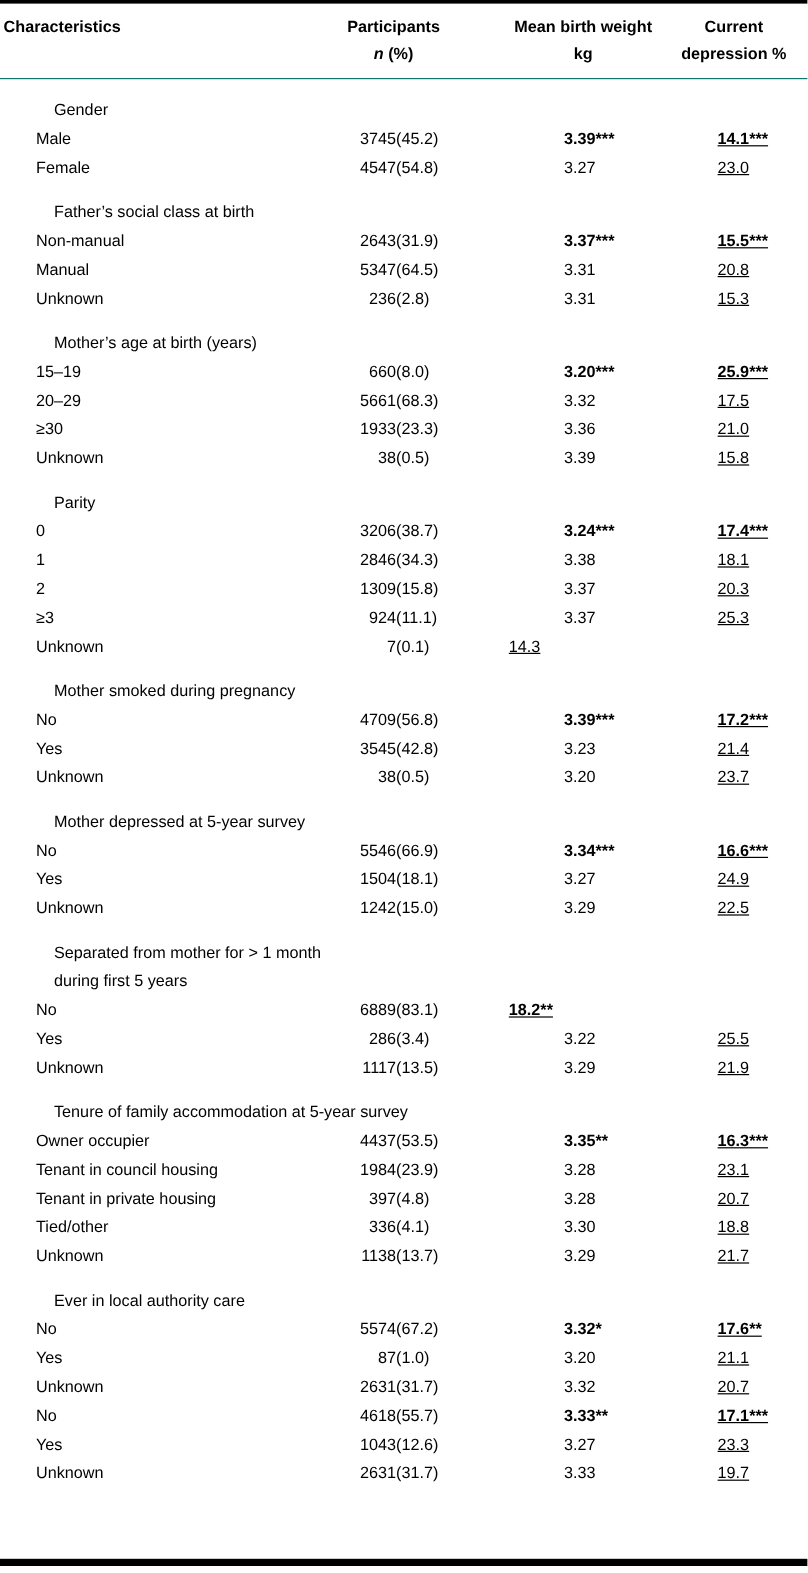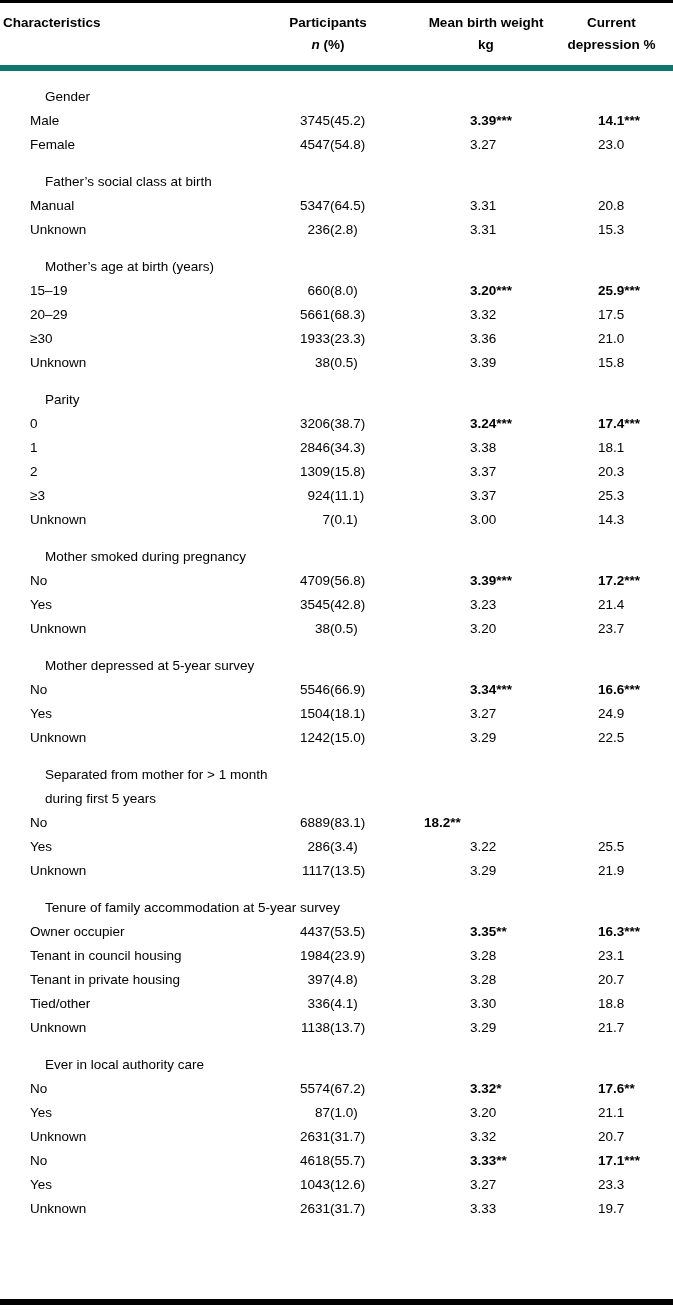--- a/index.html
+++ b/index.html
@@ -14,21 +14,21 @@
     border-bottom: 6px solid #000;
     padding-top: 9px;
     background: #fff;
   }
   
   .thead {
     display: grid;
     grid-template-columns: 280px 96px 174px 123px;
     line-height: 22px;
     padding-bottom: 9px;
-    border-bottom: 6px solid #0f766e;
+    border-bottom: 1px solid #0f766e;
     font-weight: bold;
   }
   .h-label { padding-left: 3px; }
   .h-part  { text-align: center; }
   .h-bw    { text-align: center; padding-left: 46px; }
   .h-dep   { text-align: center; }
   .it { font-style: italic; }
   
   .tbody { padding-top: 1px; padding-bottom: 10px; }
   .section-title {
@@ -40,21 +40,21 @@
   }
   .row {
     display: grid;
     grid-template-columns: 280px 50px 46px 174px 123px;
     line-height: 24px;
   }
   .label    { padding-left: 30px; }
   .cell-n   { text-align: right; }
   .cell-pct { text-align: left; }
   .cell-bw  { padding-left: 94px; }
-  .cell-dep { padding-left: 48px; }
+  .cell-dep { padding-left: 48px; text-decoration: underline; }
   .sig { font-weight: bold; }
 </style>
 </head>
 <body>
 
 <div class="page">
 
   <div class="thead">
     <div class="h-label">
       <span>Characteristics</span>
@@ -84,20 +84,27 @@
       </div>
       <div class="row">
         <div class="label">Female</div>
         <div class="cell-n">4547</div>
         <div class="cell-pct">(54.8)</div>
         <div class="cell-bw">3.27</div>
         <div class="cell-dep">23.0</div>
       </div>
       <div class="section-title">Father’s social class at birth</div>
       <div class="row">
+        <div class="label">Non-manual</div>
+        <div class="cell-n">2643</div>
+        <div class="cell-pct">(31.9)</div>
+        <div class="cell-bw sig">3.37***</div>
+        <div class="cell-dep sig">15.5***</div>
+      </div>
+      <div class="row">
         <div class="label">Manual</div>
         <div class="cell-n">5347</div>
         <div class="cell-pct">(64.5)</div>
         <div class="cell-bw">3.31</div>
         <div class="cell-dep">20.8</div>
       </div>
       <div class="row">
         <div class="label">Unknown</div>
         <div class="cell-n">236</div>
         <div class="cell-pct">(2.8)</div>
@@ -159,21 +166,20 @@
         <div class="label">≥3</div>
         <div class="cell-n">924</div>
         <div class="cell-pct">(11.1)</div>
         <div class="cell-bw">3.37</div>
         <div class="cell-dep">25.3</div>
       </div>
       <div class="row">
         <div class="label">Unknown</div>
         <div class="cell-n">7</div>
         <div class="cell-pct">(0.1)</div>
-        <div class="cell-bw">3.00</div>
         <div class="cell-dep">14.3</div>
       </div>
       <div class="section-title">Mother smoked during pregnancy</div>
       <div class="row">
         <div class="label">No</div>
         <div class="cell-n">4709</div>
         <div class="cell-pct">(56.8)</div>
         <div class="cell-bw sig">3.39***</div>
         <div class="cell-dep sig">17.2***</div>
       </div>

